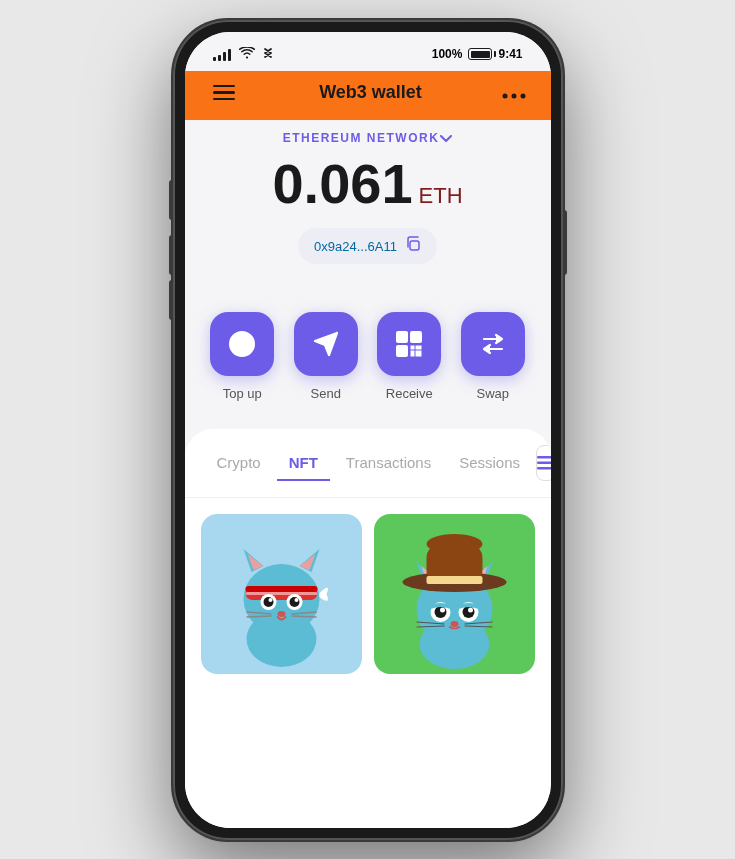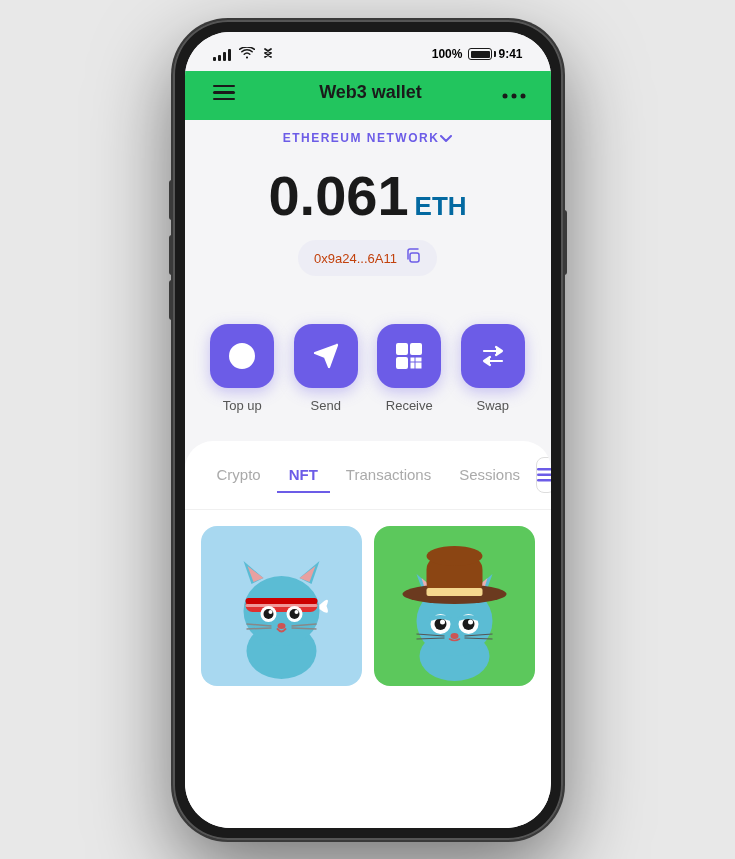--- a/index.html
+++ b/index.html
@@ -137,21 +137,21 @@
       width: 100%;
       border-radius: 1px;
     }
 
     
     .app-header {
       display: flex;
       justify-content: space-between;
       align-items: center;
       padding: 10px 24px 16px;
-      background: #22c55e;
+      background: #f97316;
     }
 
     .hamburger-btn {
       display: flex;
       flex-direction: column;
       gap: 4px;
       cursor: pointer;
       padding: 4px;
     }
 
@@ -191,21 +191,21 @@
       display: flex;
       flex-direction: column;
       align-items: center;
     }
 
     .network-selector {
       display: flex;
       align-items: center;
       gap: 1px;
       cursor: pointer;
-      margin-bottom: 22px;
+      margin-bottom: 10px;
     }
 
     .network-label {
       font-size: 12px;
       font-weight: 700;
       color: #6c5ce7;
       letter-spacing: 1.5px;
     }
 
     .chevron-down {
@@ -215,39 +215,39 @@
 
     .balance-amount {
       font-size: 56px;
       font-weight: 800;
       color: #1a1a1a;
       line-height: 1;
       margin-bottom: 16px;
     }
 
     .balance-currency {
-      font-size: 26px;
-      font-weight: 700;
-      color: #0369a1;
+      font-size: 22px;
+      font-weight: 400;
+      color: #7f1d1d;
       margin-left: 6px;
     }
 
     .wallet-address {
       display: flex;
       align-items: center;
       gap: 8px;
       background: #ededf5;
       padding: 8px 16px;
       border-radius: 20px;
       cursor: pointer;
     }
 
     .address-text {
       font-size: 13px;
-      color: #c2410c;
+      color: #0369a1;
       font-weight: 500;
     }
 
     .copy-icon {
       color: #6c5ce7;
       font-size: 16px;
     }
 
     
     .action-buttons {

